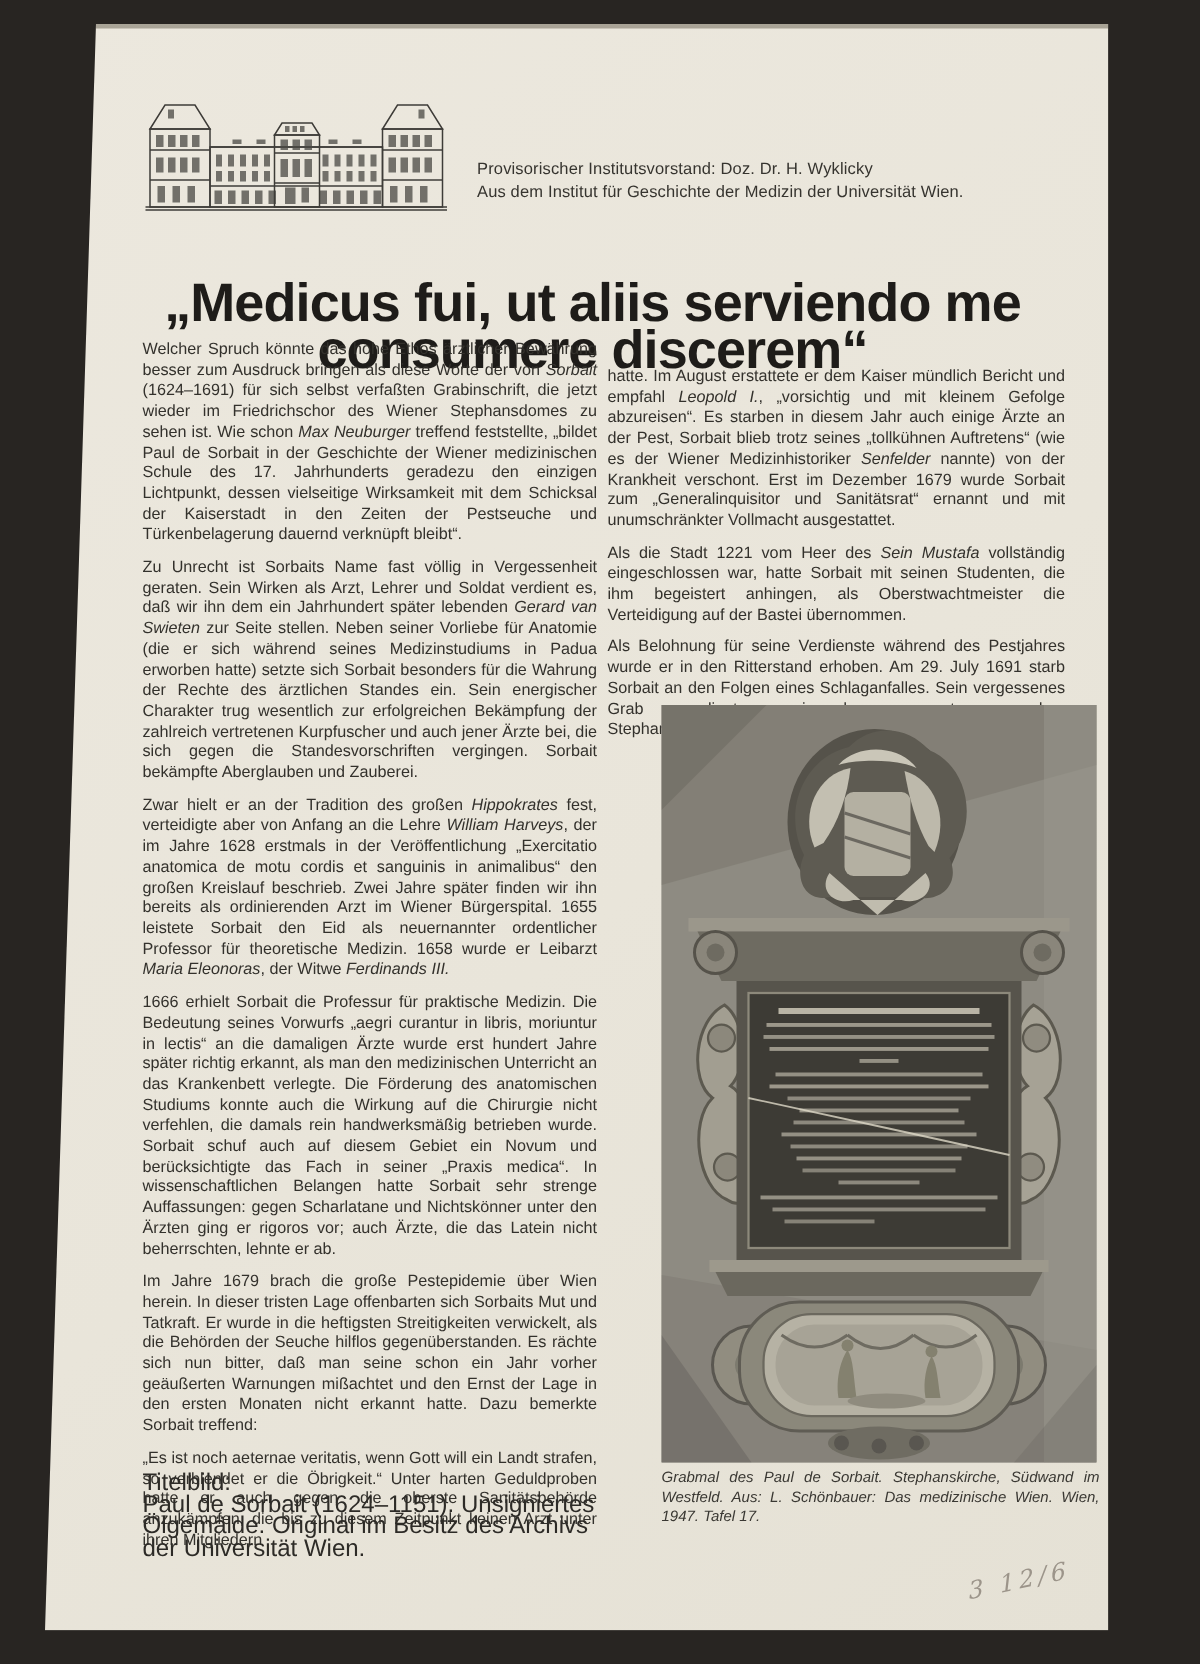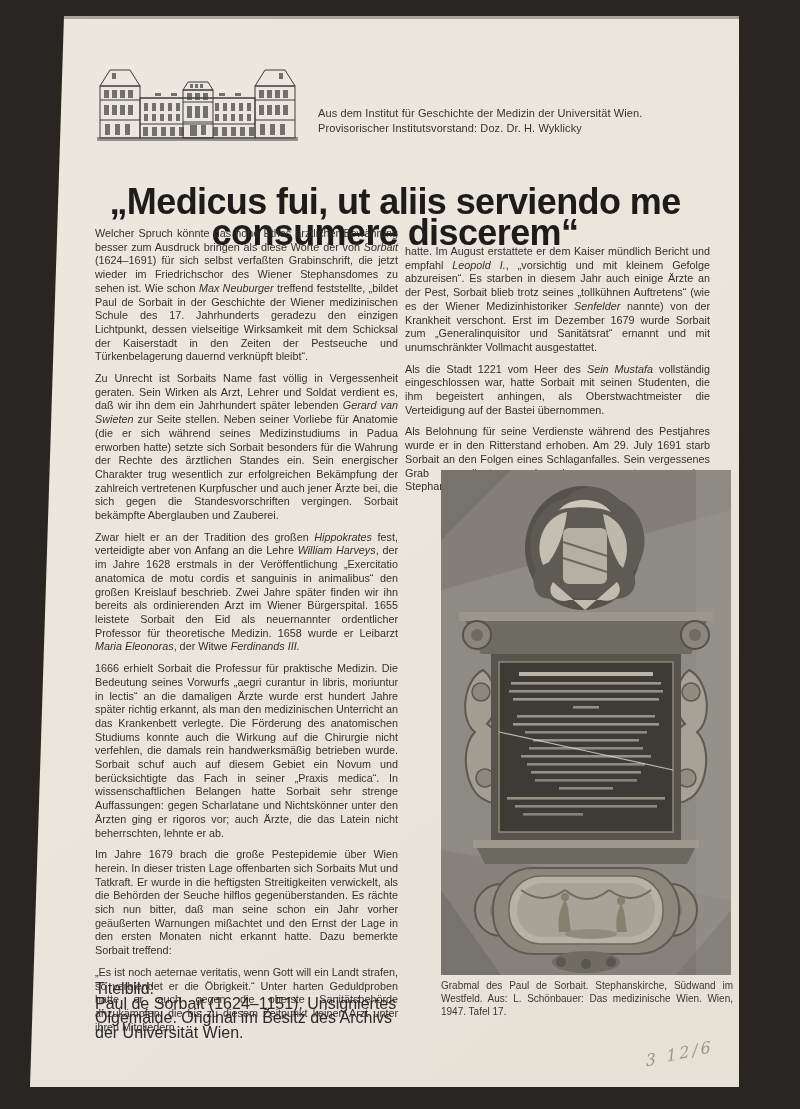--- a/index.html
+++ b/index.html
@@ -38,21 +38,21 @@
   .para .it{font-style:italic;}
   .credit{
     font-size:8.5px;color:#403e39;margin-left:14px;letter-spacing:.2px;white-space:nowrap;
   }
   .photo{
     position:absolute;left:441px;top:454px;width:290px;height:505px;
     background:#8e8b82;
   }
   .caption{
     position:absolute;left:441px;top:963px;width:292px;
-    font-size:10px;line-height:13px;color:#3a3833;
+    font-size:10px;line-height:13px;font-style:italic;color:#3a3833;
     text-align:justify;
   }
   .titelbild{
     position:absolute;left:95px;top:966px;width:308px;
     font-size:16px;line-height:14.5px;font-weight:normal;color:#2d2b27;
   }
   .titelbild .tb-label{display:block;}
   .handwritten{
     position:absolute;left:645px;top:1028px;
     font-family:"DejaVu Serif",serif;font-style:italic;
@@ -159,22 +159,22 @@
         <rect class="win" x="106" y="63" width="5" height="10"></rect>
 
       <rect class="win" x="60" y="31" width="6" height="3"></rect>
         <rect class="win" x="76" y="31" width="6" height="3"></rect>
       <rect class="win" x="124" y="31" width="6" height="3"></rect>
         <rect class="win" x="140" y="31" width="6" height="3"></rect>
     </svg>
   </div>
 
   <div class="institute">
+    <div>Provisorischer Institutsvorstand: Doz. Dr. H. Wyklicky</div>
     <div>Aus dem Institut für Geschichte der Medizin der Universität Wien.</div>
-    <div>Provisorischer Institutsvorstand: Doz. Dr. H. Wyklicky</div>
   </div>
 
   <h1 class="title">„Medicus fui, ut aliis serviendo me consumere discerem“</h1>
 
   <div class="col col-left">
       <p class="para"><span>Welcher Spruch könnte das hohe Ethos ärztlicher Bewährung besser zum Ausdruck bringen als diese Worte der von </span><span class="it">Sorbait</span><span> (1624–1691) für sich selbst verfaßten Grabinschrift, die jetzt wieder im Friedrichschor des Wiener Stephansdomes zu sehen ist. Wie schon </span><span class="it">Max Neuburger</span><span> treffend feststellte, „bildet Paul de Sorbait in der Geschichte der Wiener medizinischen Schule des 17. Jahrhunderts geradezu den einzigen Lichtpunkt, dessen vielseitige Wirksamkeit mit dem Schicksal der Kaiserstadt in den Zeiten der Pestseuche und Türkenbelagerung dauernd verknüpft bleibt“.</span></p>
       <p class="para"><span>Zu Unrecht ist Sorbaits Name fast völlig in Vergessenheit geraten. Sein Wirken als Arzt, Lehrer und Soldat verdient es, daß wir ihn dem ein Jahrhundert später lebenden </span><span class="it">Gerard van Swieten</span><span> zur Seite stellen. Neben seiner Vorliebe für Anatomie (die er sich während seines Medizinstudiums in Padua erworben hatte) setzte sich Sorbait besonders für die Wahrung der Rechte des ärztlichen Standes ein. Sein energischer Charakter trug wesentlich zur erfolgreichen Bekämpfung der zahlreich vertretenen Kurpfuscher und auch jener Ärzte bei, die sich gegen die Standesvorschriften vergingen. Sorbait bekämpfte Aberglauben und Zauberei.</span></p>
       <p class="para"><span>Zwar hielt er an der Tradition des großen </span><span class="it">Hippokrates</span><span> fest, verteidigte aber von Anfang an die Lehre </span><span class="it">William Harveys</span><span>, der im Jahre 1628 erstmals in der Veröffentlichung „Exercitatio anatomica de motu cordis et sanguinis in animalibus“ den großen Kreislauf beschrieb. Zwei Jahre später finden wir ihn bereits als ordinierenden Arzt im Wiener Bürgerspital. 1655 leistete Sorbait den Eid als neuernannter ordentlicher Professor für theoretische Medizin. 1658 wurde er Leibarzt </span><span class="it">Maria Eleonoras</span><span>, der Witwe </span><span class="it">Ferdinands III.</span></p>
       <p class="para"><span>1666 erhielt Sorbait die Professur für praktische Medizin. Die Bedeutung seines Vorwurfs „aegri curantur in libris, moriuntur in lectis“ an die damaligen Ärzte wurde erst hundert Jahre später richtig erkannt, als man den medizinischen Unterricht an das Krankenbett verlegte. Die Förderung des anatomischen Studiums konnte auch die Wirkung auf die Chirurgie nicht verfehlen, die damals rein handwerksmäßig betrieben wurde. Sorbait schuf auch auf diesem Gebiet ein Novum und berücksichtigte das Fach in seiner „Praxis medica“. In wissenschaftlichen Belangen hatte Sorbait sehr strenge Auffassungen: gegen Scharlatane und Nichtskönner unter den Ärzten ging er rigoros vor; auch Ärzte, die das Latein nicht beherrschten, lehnte er ab.</span></p>
       <p class="para"><span>Im Jahre 1679 brach die große Pestepidemie über Wien herein. In dieser tristen Lage offenbarten sich Sorbaits Mut und Tatkraft. Er wurde in die heftigsten Streitigkeiten verwickelt, als die Behörden der Seuche hilflos gegenüberstanden. Es rächte sich nun bitter, daß man seine schon ein Jahr vorher geäußerten Warnungen mißachtet und den Ernst der Lage in den ersten Monaten nicht erkannt hatte. Dazu bemerkte Sorbait treffend:</span></p>

